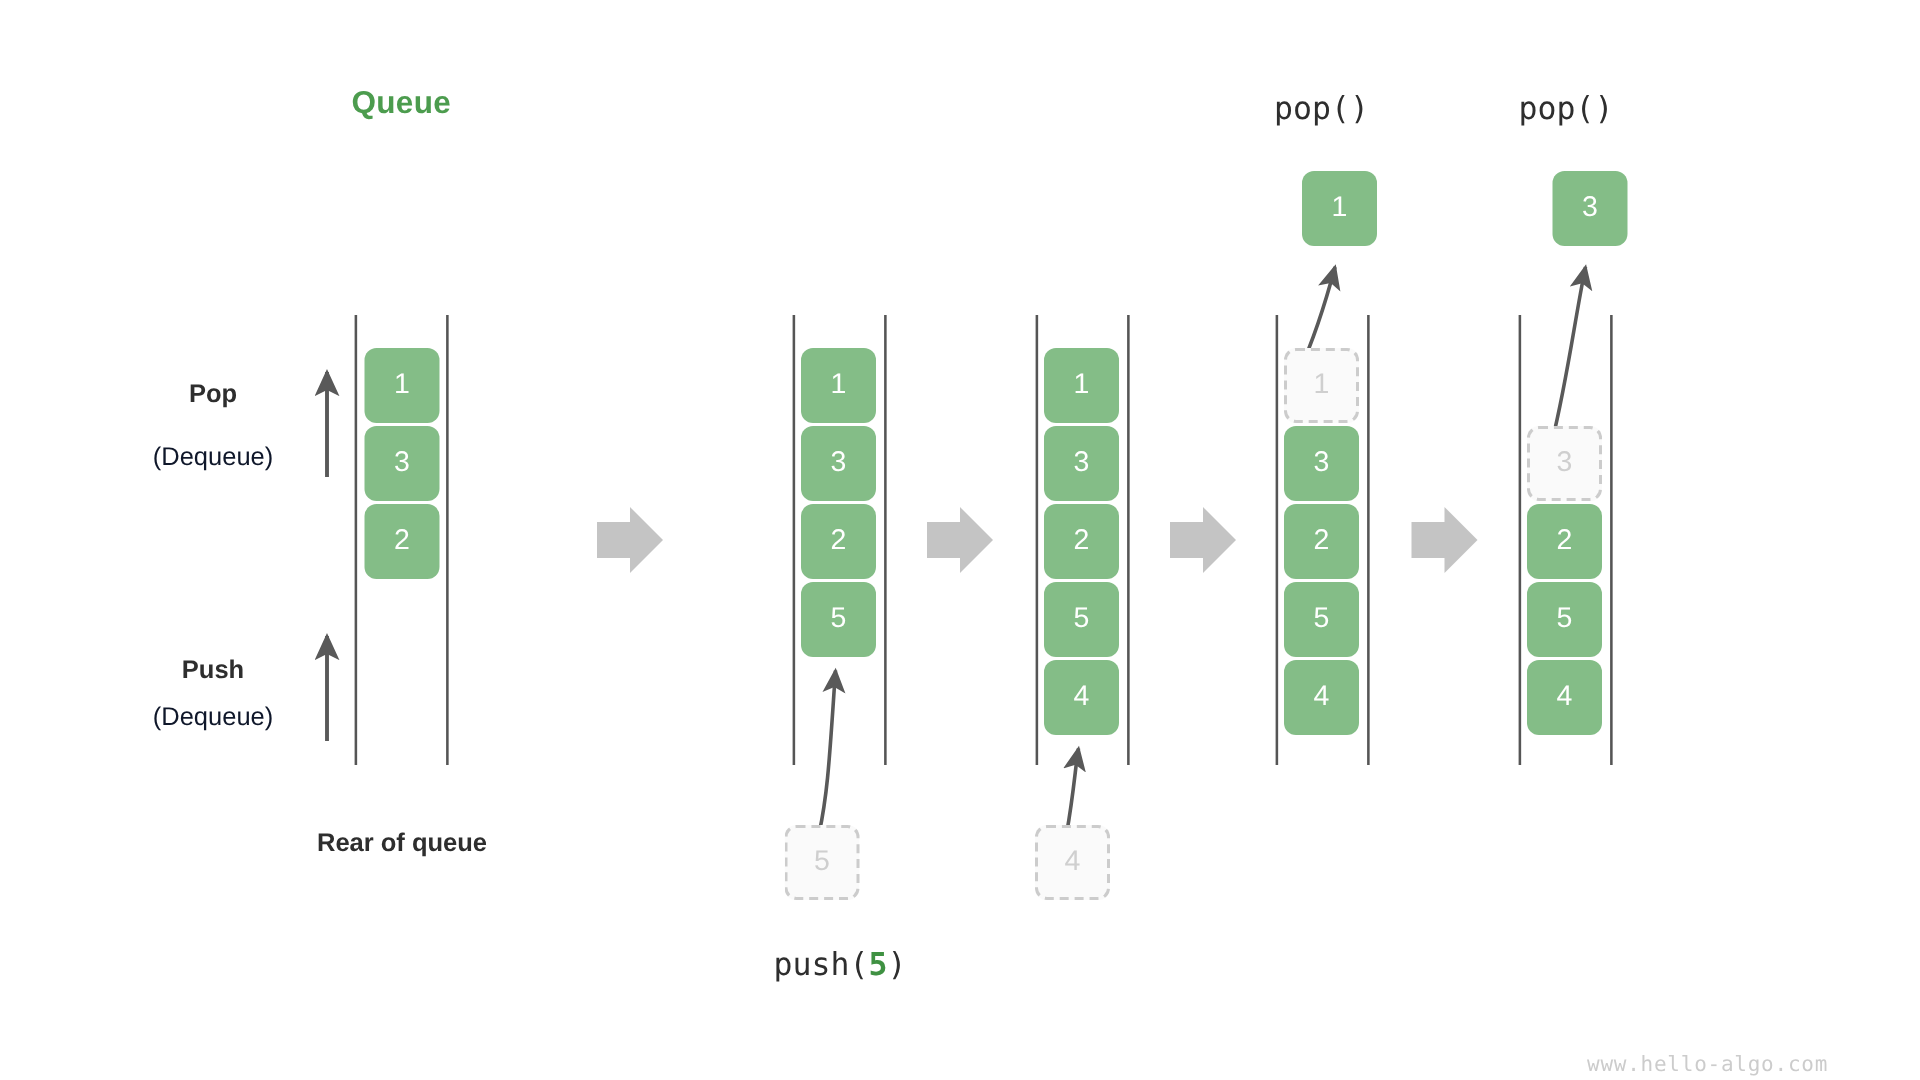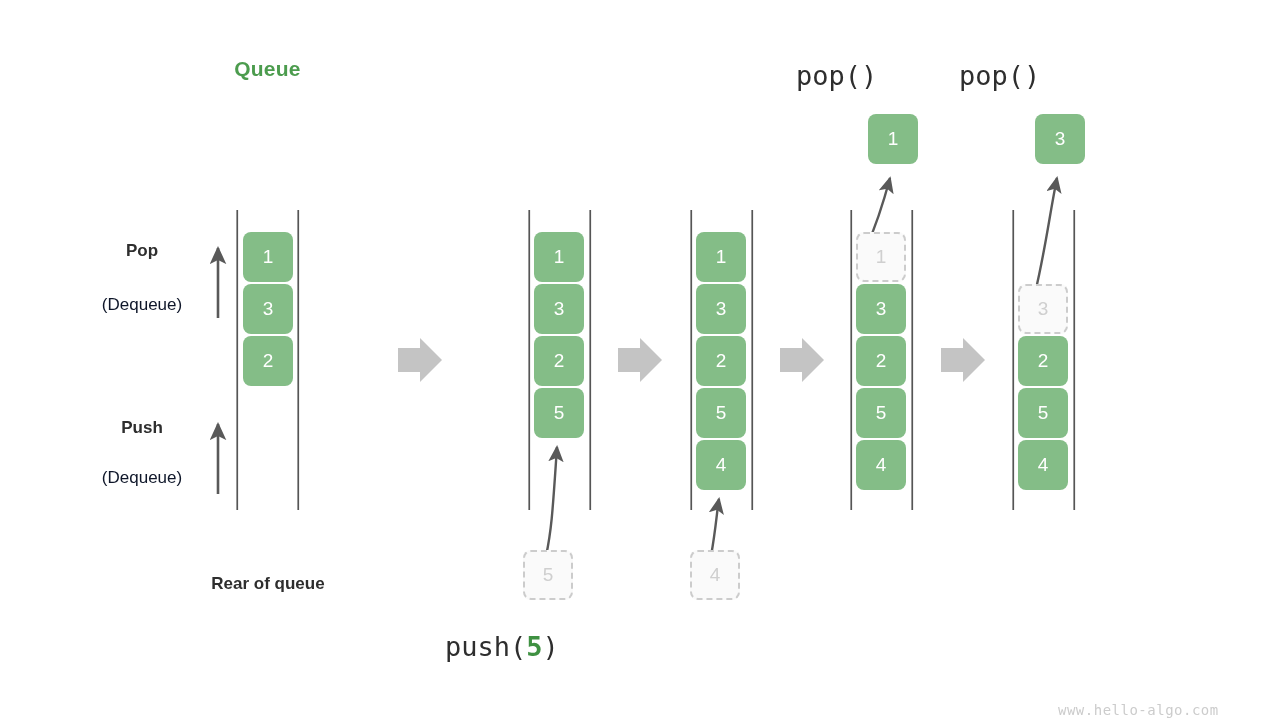--- a/index.html
+++ b/index.html
@@ -39,40 +39,40 @@
     color: #2e2e2e;
     text-align: center;
   }
   .label-plain {
     font-size: 17px;
     font-weight: normal;
     color: #0f172a;
     text-align: center;
   }
   .label-front { left: 168px; top: 160px; width: 200px; }
-  .label-rear  { left: 168px; top: 574px; width: 200px; }
-
-  .label-pop   { left: 62px; top: 241px; width: 160px; }
+  .label-rear  { left: 168px; top: 552px; width: 200px; }
+
+  .label-pop   { left: 62px; top: 253px; width: 160px; }
   .label-pop2  { left: 62px; top: 295px; width: 160px; }
-  .label-push  { left: 62px; top: 418px; width: 160px; }
+  .label-push  { left: 62px; top: 437px; width: 160px; }
   .label-push2 { left: 62px; top: 468px; width: 160px; }
 
   
   .mono-caption {
     font-family: "DejaVu Sans Mono", "Liberation Mono", monospace;
-    font-size: 27px;
+    font-size: 21px;
     color: #2e2e2e;
-    text-align: left;
+    text-align: center;
     white-space: nowrap;
   }
   .mono-caption .arg {
     color: #3f9142;
     font-weight: bold;
   }
-  .cap-push5 { left: 445px; top: 631px; width: 200px; }
+  .cap-push5 { left: 460px; top: 631px; width: 200px; }
   .cap-push4 { left: 621px; top: 631px; width: 200px; }
   .cap-pop1  { left: 796px; top: 60px;  width: 170px; }
   .cap-pop2  { left: 959px; top: 60px;  width: 170px; }
 
   
   .cell {
     width: 50px;
     height: 50px;
     border-radius: 8px;
     background: #84bd87;

